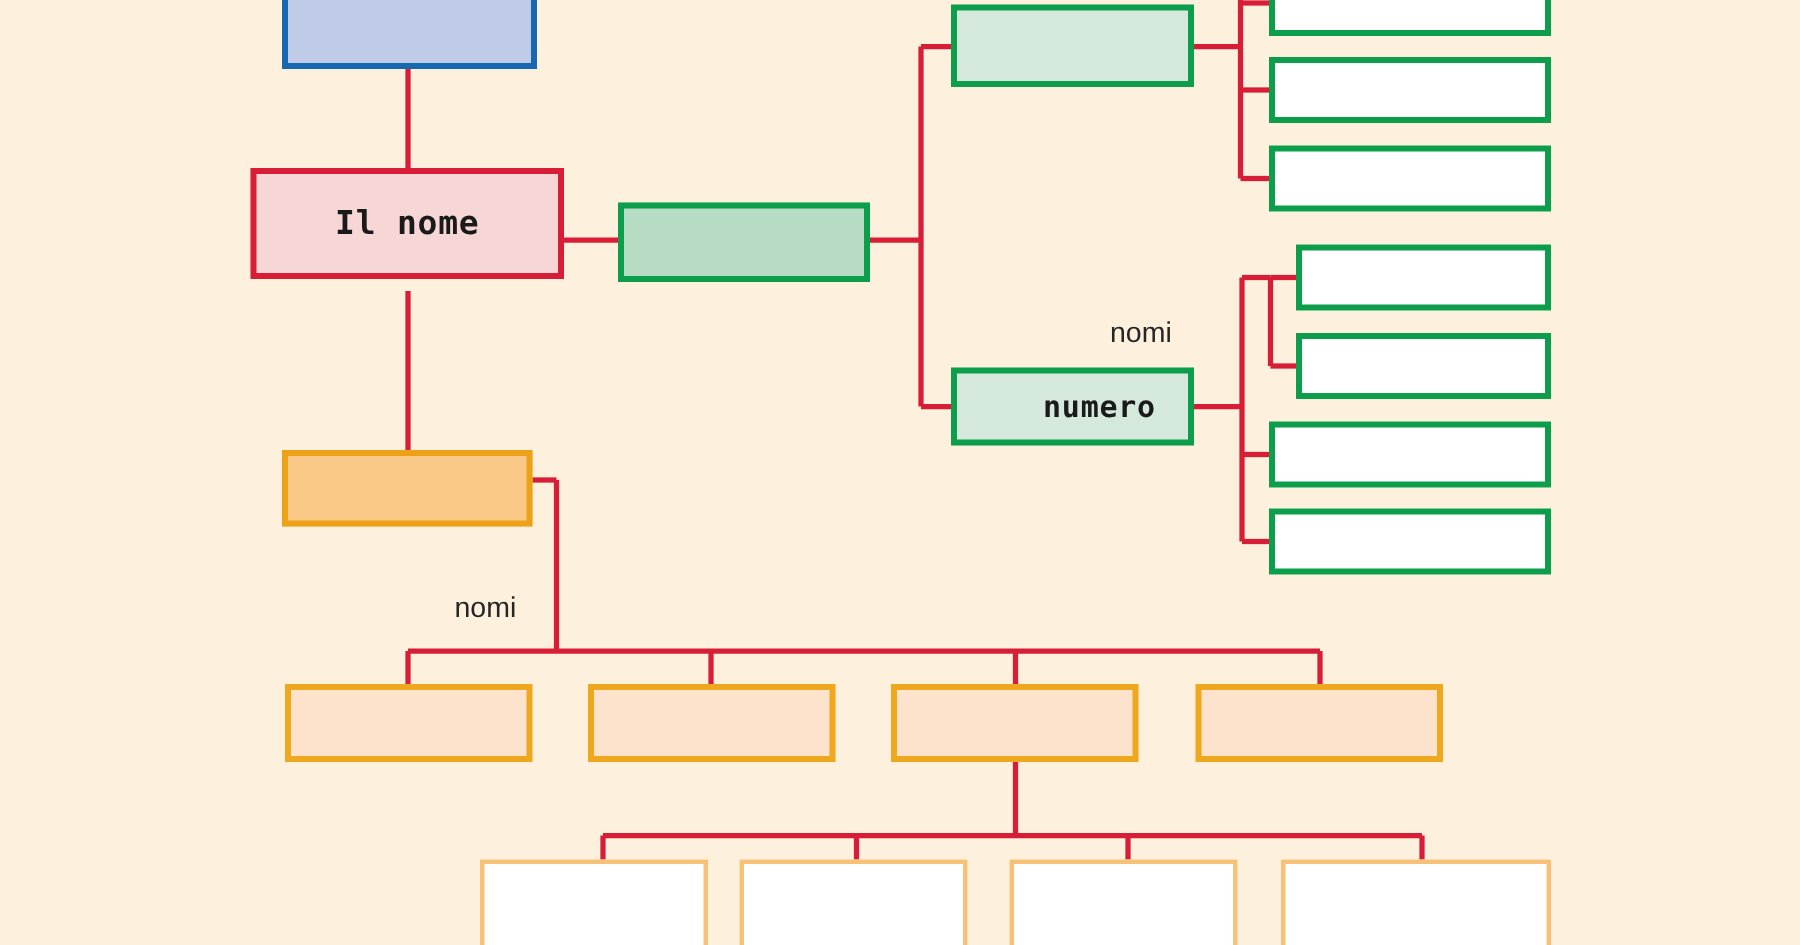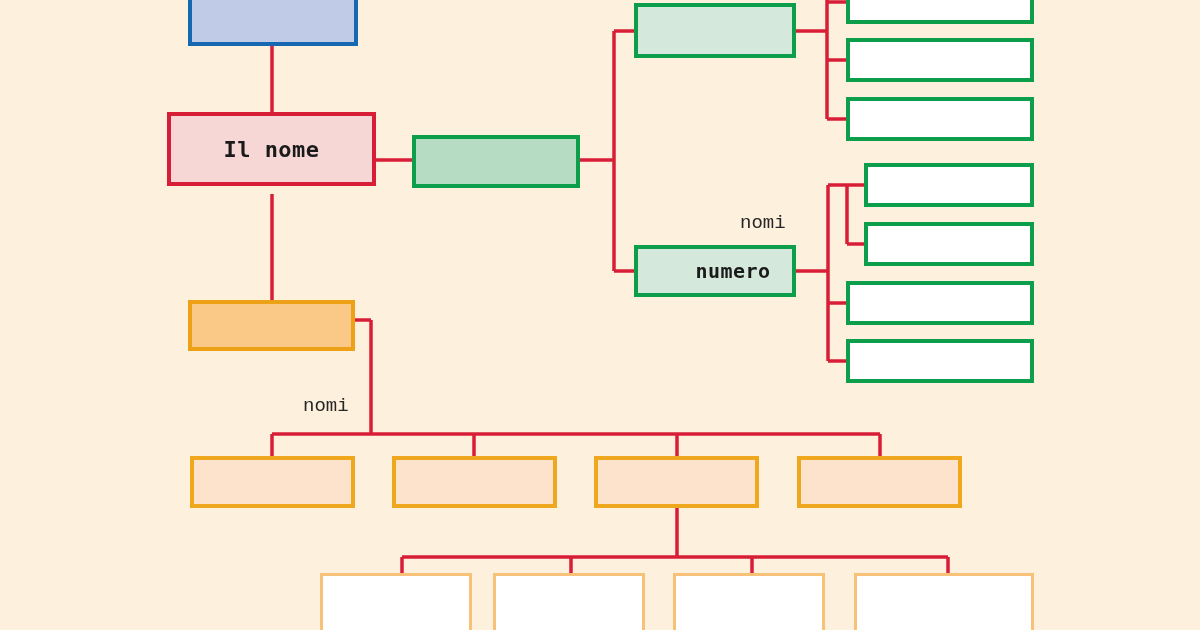--- a/index.html
+++ b/index.html
@@ -37,21 +37,21 @@
   }
   .node-label {
     font-family: "DejaVu Sans Mono", monospace;
     font-weight: bold;
     color: #1a1a1a;
     letter-spacing: 0.5px;
     white-space: nowrap;
   }
   .edge-label {
     position: absolute;
-    font-family: Liberation Mono, monospace;
+    font-family: Liberation Sans, sans-serif;
     font-size: 19px;
     color: #262626;
     white-space: nowrap;
   }
   
   .n-blue {
     background: #c0cbe8;
     border: 4px solid #1668b0;
   }
   .n-red {

